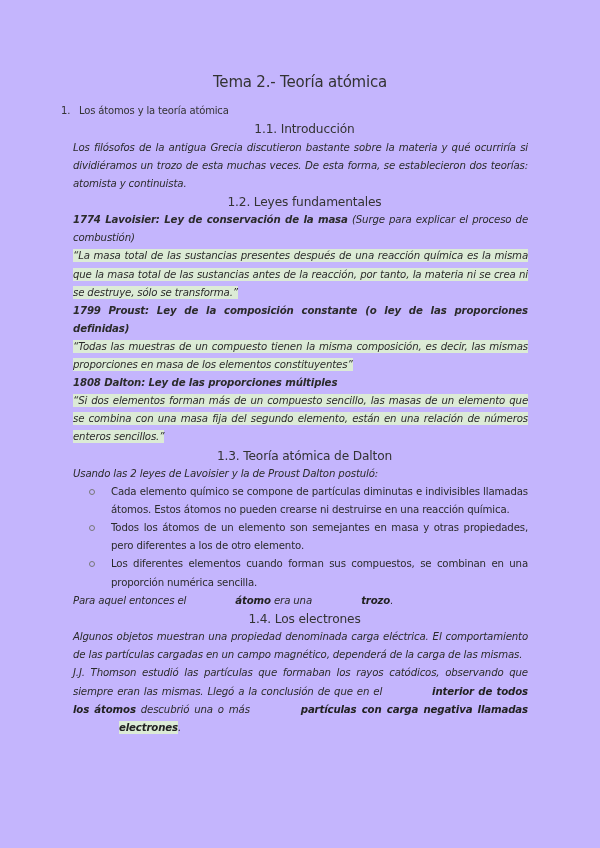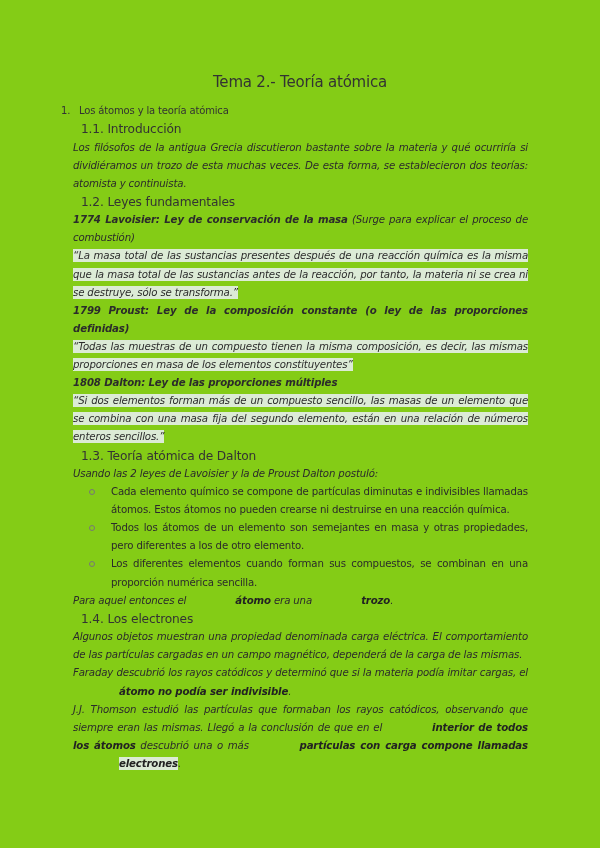--- a/index.html
+++ b/index.html
@@ -1,34 +1,34 @@
 <!DOCTYPE html>
 <html><head>
   <meta charset="utf-8">
   <style>
     html, body { margin: 0; padding: 0; background: #ffffff; }
     body { width: 600px; height: 848px; overflow: hidden; position: relative; }
     .page {
       position: absolute; left: 0; top: 0; width: 600px; height: 848px;
-      background: #84cc16;
+      background: #c4b5fd;
       font-family: "DejaVu Sans", sans-serif;
       color: #2b2b2b;
     }
     .title {
       position: absolute; top: 73px; left: 0; width: 600px;
       text-align: center; font-size: 15px; color: #333;
       letter-spacing: -0.2px;
     }
     .content {
       position: absolute; left: 73px; top: 102px; width: 455px;
       font-size: 10.2px; line-height: 18.1px; letter-spacing: -0.15px;
     }
     .h1 { font-size: 10px; line-height: 18px; margin-left: -12px; color: #333; }
     .h1 .num { display: inline-block; width: 18px; }
-    .h2 { font-size: 12.2px; line-height: 18.5px; margin-left: 8px; color: #333; }
+    .h2 { font-size: 12.2px; line-height: 18.5px; margin-left: 8px; color: #333; text-align: center; }
     p { margin: 0; text-align: justify; font-style: italic; }
     .law-title { font-weight: bold; }
     .hl { background: #dcebd6; padding: 1px 0; box-decoration-break: clone; -webkit-box-decoration-break: clone; }
     .quote { text-align: justify; }
     ul.dalton { list-style: none; margin: 0; padding: 0 0 0 38px; }
     ul.dalton li { position: relative; text-align: justify; }
     ul.dalton li .bullet {
       position: absolute; left: -22px; top: 6px; width: 4px; height: 4px;
       border: 1px solid #777; border-radius: 50%;
     }
@@ -63,16 +63,15 @@
     <p>Usando las 2 leyes de Lavoisier y la de Proust Dalton postuló:</p>
     <ul class="dalton">
       <li><span class="bullet"></span><span>Cada elemento químico se compone de partículas diminutas e indivisibles llamadas átomos. Estos átomos no pueden crearse ni destruirse en una reacción química.</span></li>
       <li><span class="bullet"></span><span>Todos los átomos de un elemento son semejantes en masa y otras propiedades, pero diferentes a los de otro elemento.</span></li>
       <li><span class="bullet"></span><span>Los diferentes elementos cuando forman sus compuestos, se combinan en una proporción numérica sencilla.</span></li>
     </ul>
     <p><span>Para aquel entonces el </span><b>átomo</b><span> era una </span><b>trozo</b><span>.</span></p>
 
     <div class="h2">1.4. Los electrones</div>
     <p>Algunos objetos muestran una propiedad denominada carga eléctrica. El comportamiento de las partículas cargadas en un campo magnético, dependerá de la carga de las mismas.</p>
-    <p><span>Faraday descubrió los rayos catódicos y determinó que si la materia podía imitar cargas, el </span><b>átomo no podía ser indivisible</b><span>.</span></p>
-    <p><span>J.J. Thomson estudió las partículas que formaban los rayos catódicos, observando que siempre eran las mismas. Llegó a la conclusión de que en el </span><b>interior de todos los átomos</b><span> descubrió una o más </span><b>partículas con carga compone llamadas </b><b class="hl">electrones</b><span>.</span></p>
+    <p><span>J.J. Thomson estudió las partículas que formaban los rayos catódicos, observando que siempre eran las mismas. Llegó a la conclusión de que en el </span><b>interior de todos los átomos</b><span> descubrió una o más </span><b>partículas con carga negativa llamadas </b><b class="hl">electrones</b><span>.</span></p>
   </div>
 </div>
 
 </body></html>

